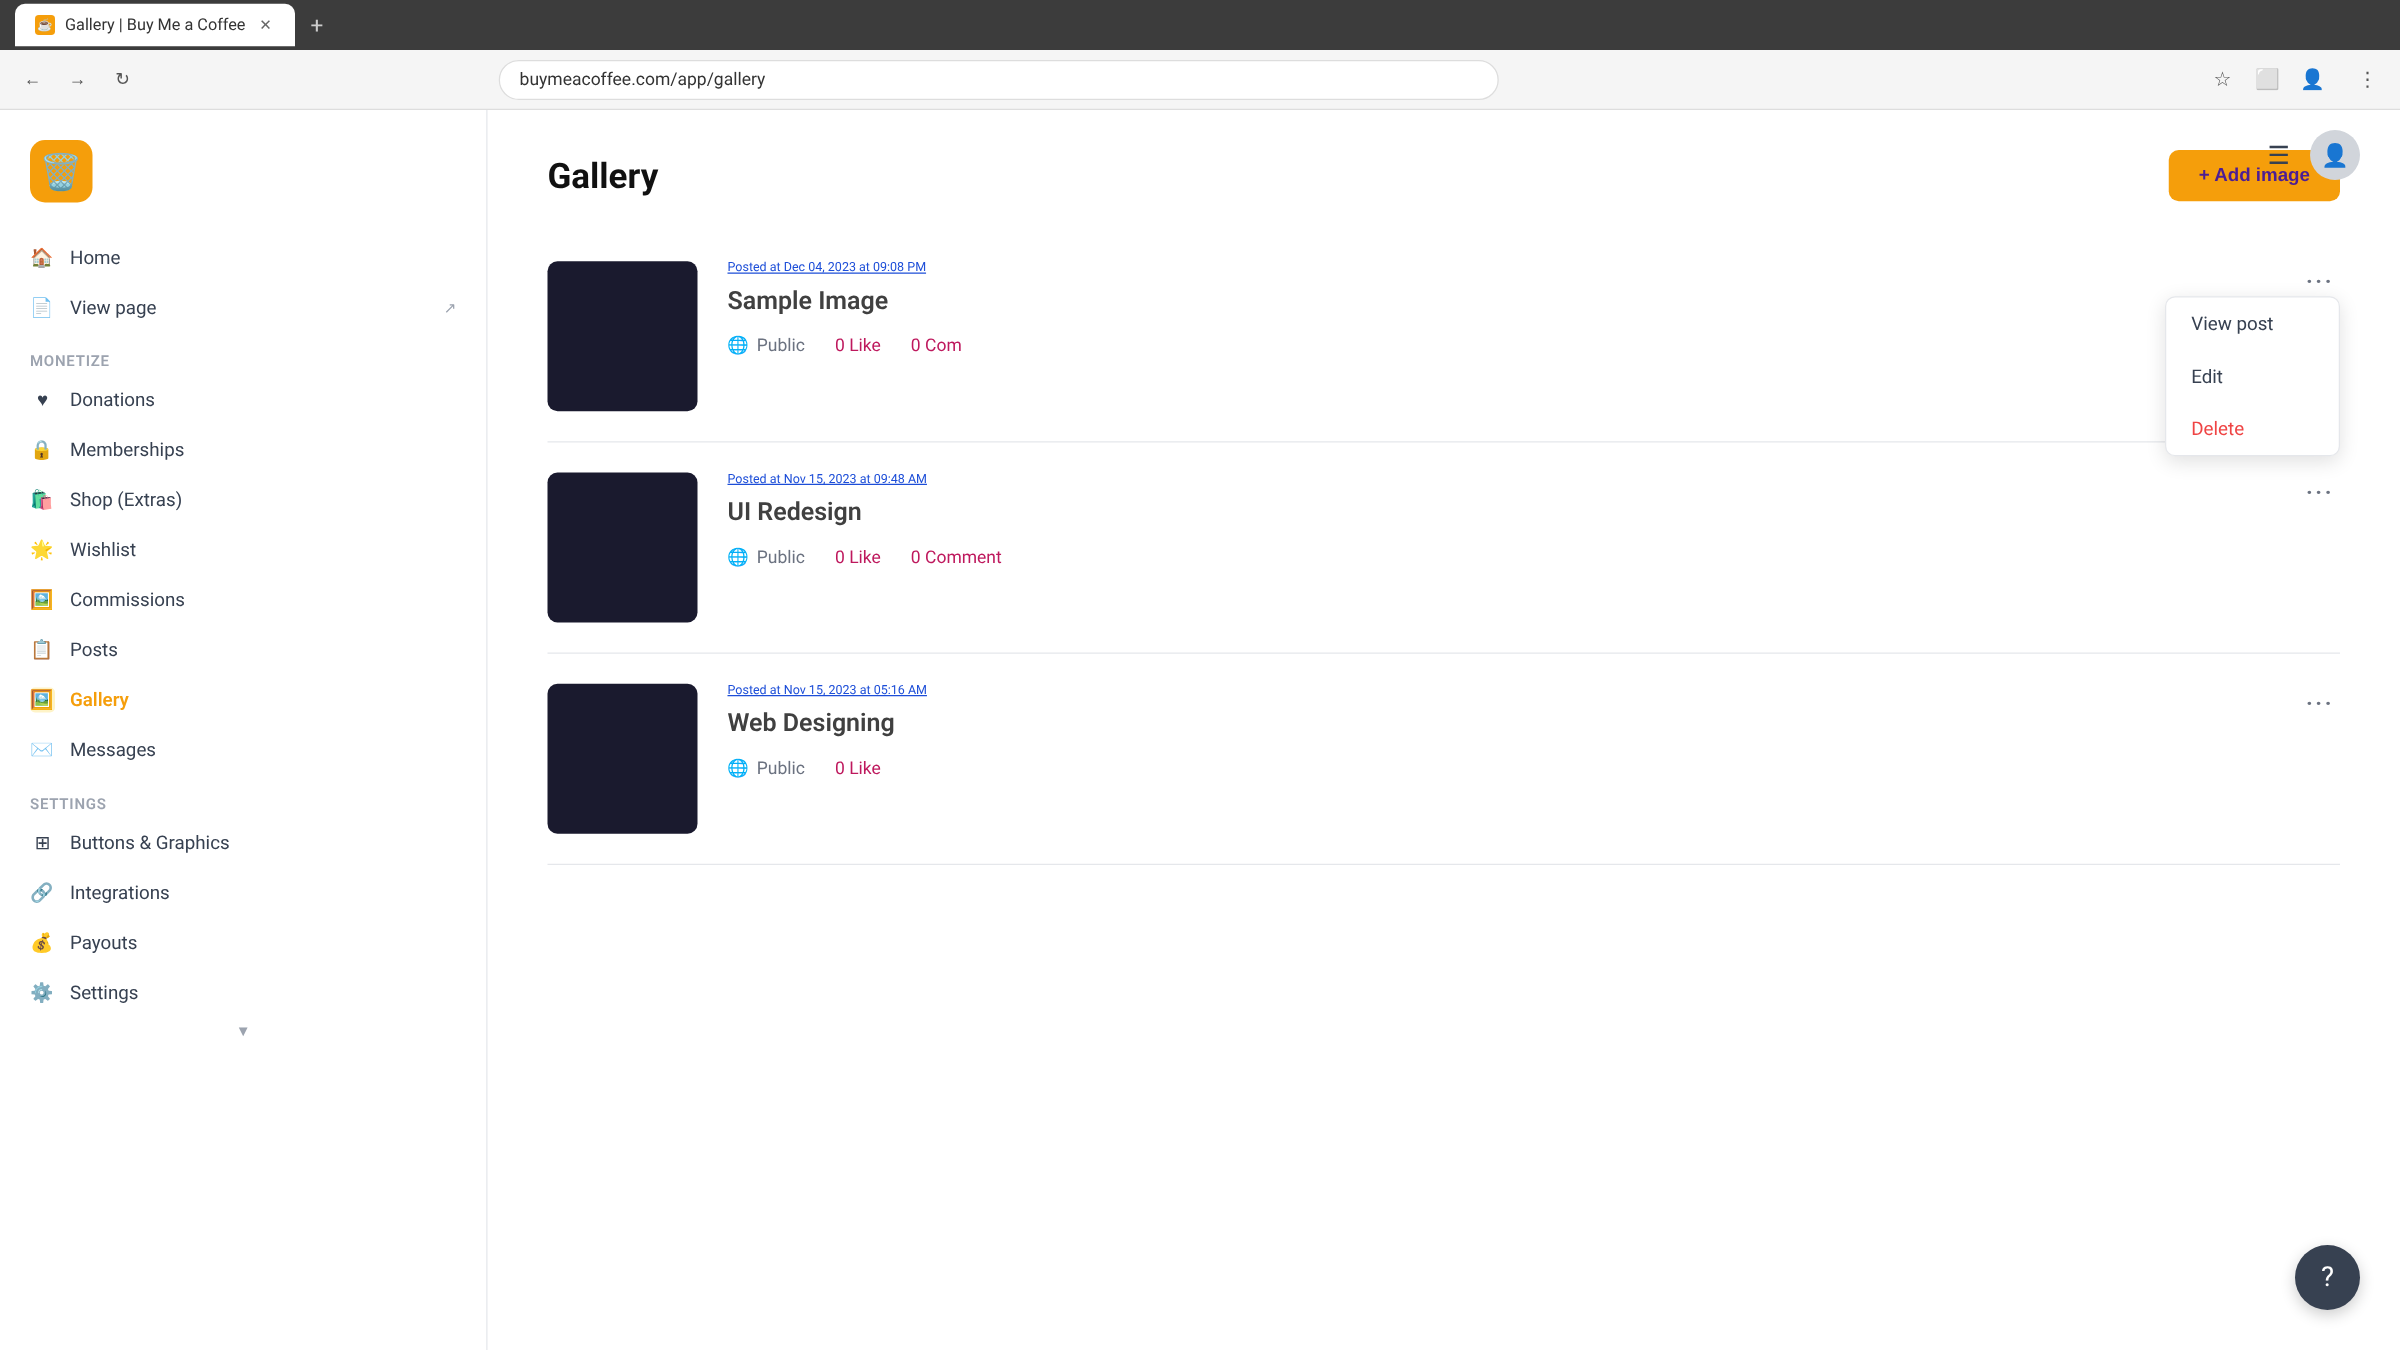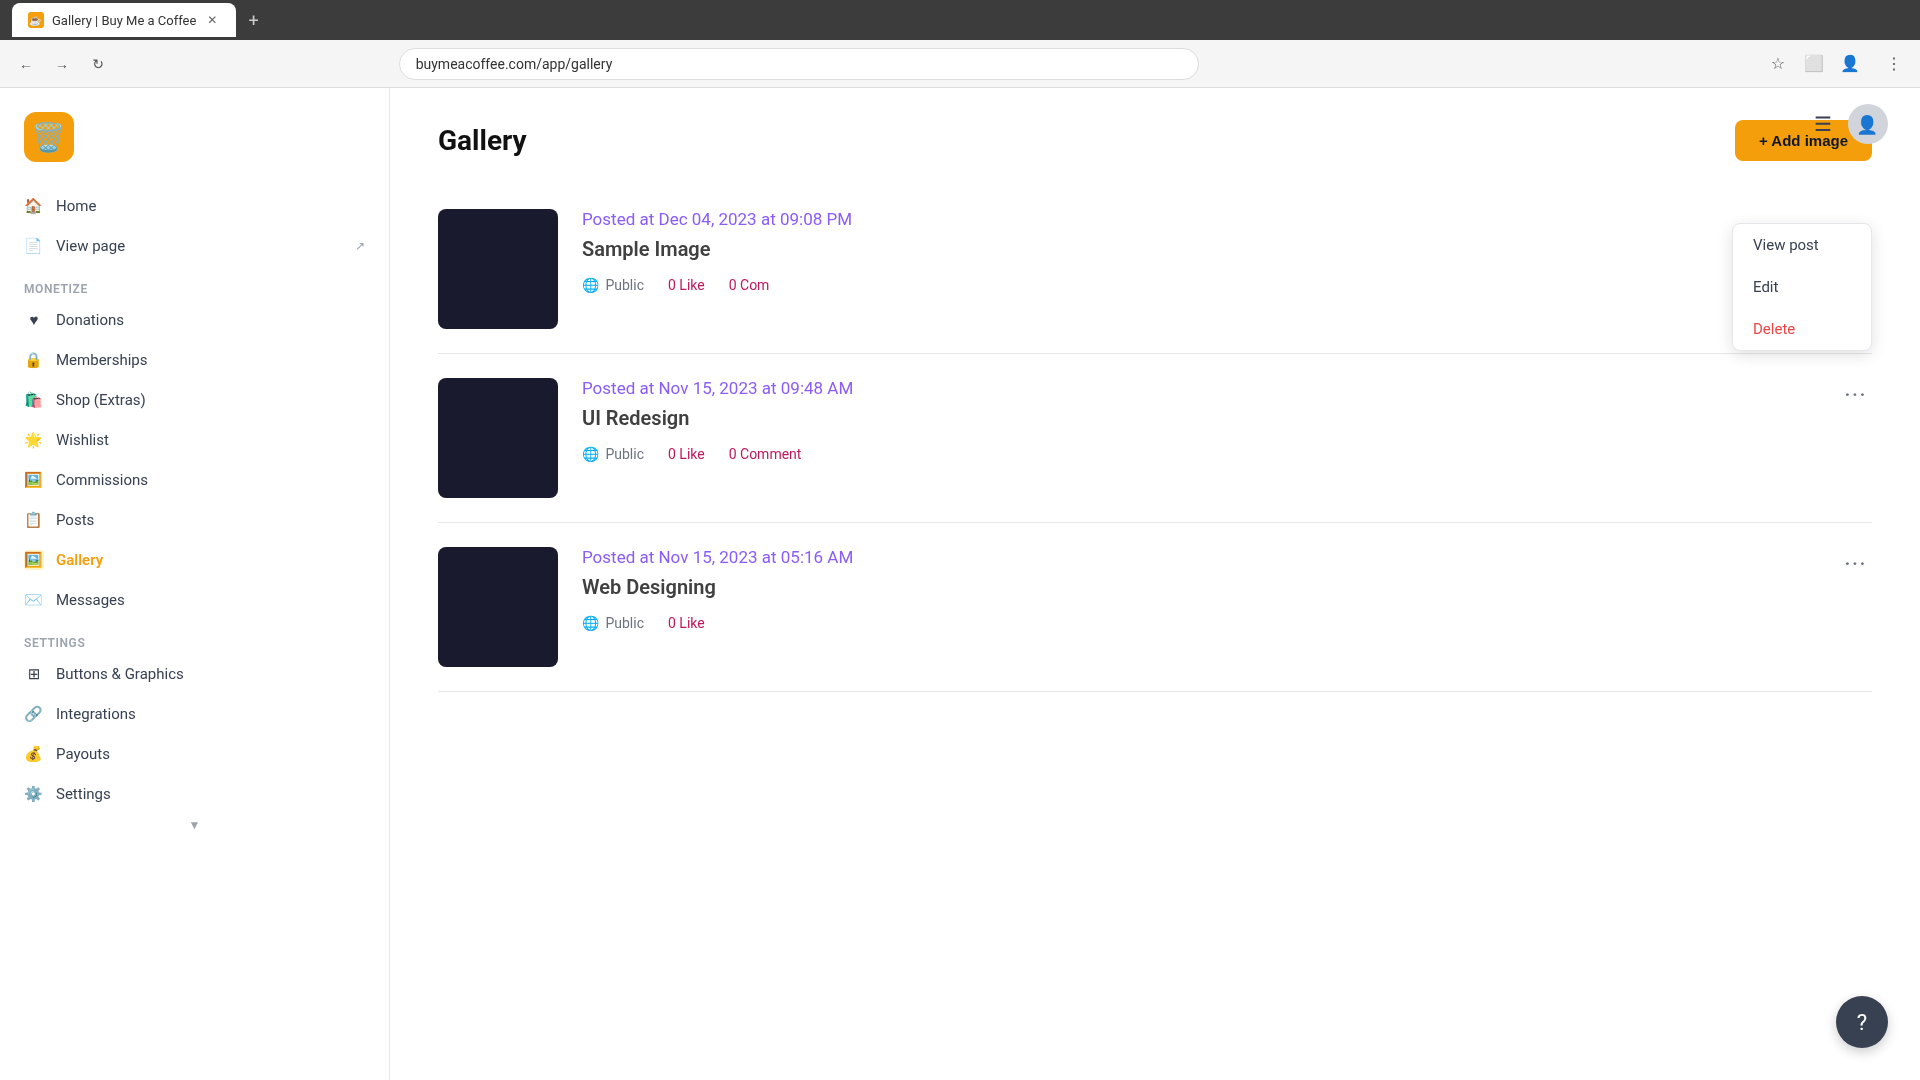--- a/index.html
+++ b/index.html
@@ -34,43 +34,43 @@
     .section-label { padding: 16px 24px 4px; font-size: 12px; font-weight: 600; color: #9ca3af; letter-spacing: 0.05em; text-transform: uppercase; }
 
     .sidebar-scroll-indicator { display: flex; justify-content: center; padding: 4px; color: #9ca3af; font-size: 12px; }
 
     
     .main-content { flex: 1; overflow-y: auto; padding: 32px 48px; position: relative; }
 
     .page-header { display: flex; align-items: center; justify-content: space-between; margin-bottom: 24px; }
     .page-title { font-size: 28px; font-weight: 700; color: #111; }
 
-    .add-btn { background: #f59e0b; color: #0f172a; border: none; border-radius: 8px; padding: 12px 24px; font-size: 15px; font-weight: 600; cursor: pointer; display: flex; align-items: center; gap: 6px; }
+    .add-btn { background: #f59e0b; color: #4c1d95; border: none; border-radius: 8px; padding: 12px 24px; font-size: 15px; font-weight: 600; cursor: pointer; display: flex; align-items: center; gap: 6px; }
 
     .tabs { display: flex; gap: 0; border-bottom: 2px solid #e5e7eb; margin-bottom: 24px; }
     .tab { padding: 10px 16px; font-size: 15px; color: #6b7280; cursor: pointer; border-bottom: 2px solid transparent; margin-bottom: -2px; }
     .tab.active { color: #111; font-weight: 600; border-bottom-color: #111; }
 
     .search-icon-btn { margin-left: auto; width: 36px; height: 36px; display: flex; align-items: center; justify-content: center; cursor: pointer; color: #6b7280; }
 
     .tab-bar { display: flex; align-items: center; margin-bottom: 24px; }
 
     
     .gallery-item { display: flex; align-items: flex-start; gap: 24px; padding: 24px 0; border-bottom: 1px solid #e5e7eb; position: relative; }
     .gallery-thumb { width: 120px; height: 120px; background: #1a1a2e; border-radius: 8px; flex-shrink: 0; }
     .gallery-info { flex: 1; }
-    .gallery-meta { font-size: 17px; color: #8b5cf6; margin-bottom: 8px; }
+    .gallery-meta { font-size: 10px; color: #1d4ed8; margin-bottom: 8px; text-decoration: underline; }
     .gallery-title { font-size: 20px; font-weight: 600; color: #404040; margin-bottom: 16px; }
     .gallery-stats { display: flex; align-items: center; gap: 24px; }
     .stat-public { display: flex; align-items: center; gap: 6px; font-size: 14px; color: #6b7280; }
     .stat-num { font-size: 14px; color: #be185d; }
     .more-btn { width: 32px; height: 32px; display: flex; align-items: center; justify-content: center; cursor: pointer; color: #6b7280; border-radius: 4px; font-size: 18px; font-weight: 700; letter-spacing: 2px; }
 
     
-    .dropdown-menu { position: absolute; right: 0; top: 38px; background: #fff; border: 1px solid #e5e7eb; border-radius: 8px; box-shadow: 0 4px 16px rgba(0,0,0,0.12); z-index: 100; min-width: 140px; overflow: hidden; }
+    .dropdown-menu { position: absolute; right: 0; top: 52px; background: #fff; border: 1px solid #e5e7eb; border-radius: 8px; box-shadow: 0 4px 16px rgba(0,0,0,0.12); z-index: 100; min-width: 140px; overflow: hidden; }
     .dropdown-item { padding: 12px 20px; font-size: 15px; color: #374151; cursor: pointer; }
     .dropdown-item.delete { color: #ef4444; }
     .header-menu-icon { cursor: pointer; color: #374151; font-size: 20px; }
     .avatar { width: 40px; height: 40px; border-radius: 50%; background: #d1d5db; overflow: hidden; display: flex; align-items: center; justify-content: center; font-size: 18px; }
 
     
     .help-btn { position: fixed; bottom: 32px; right: 32px; width: 52px; height: 52px; background: #374151; border-radius: 50%; display: flex; align-items: center; justify-content: center; cursor: pointer; color: #fff; font-size: 22px; box-shadow: 0 4px 12px rgba(0,0,0,0.2); z-index: 200; }
 
     
     .sidebar::-webkit-scrollbar { width: 4px; }

